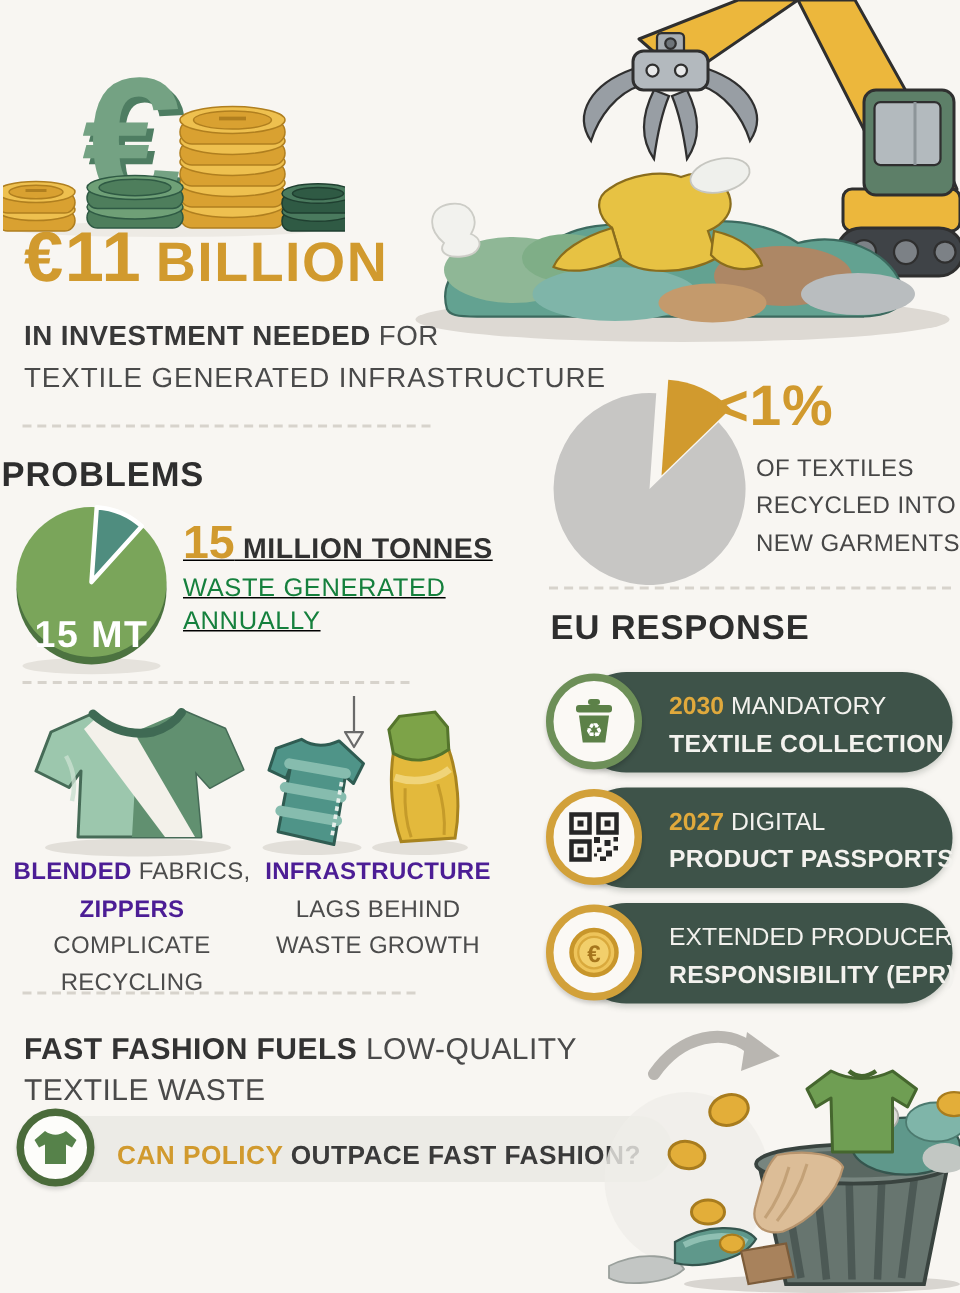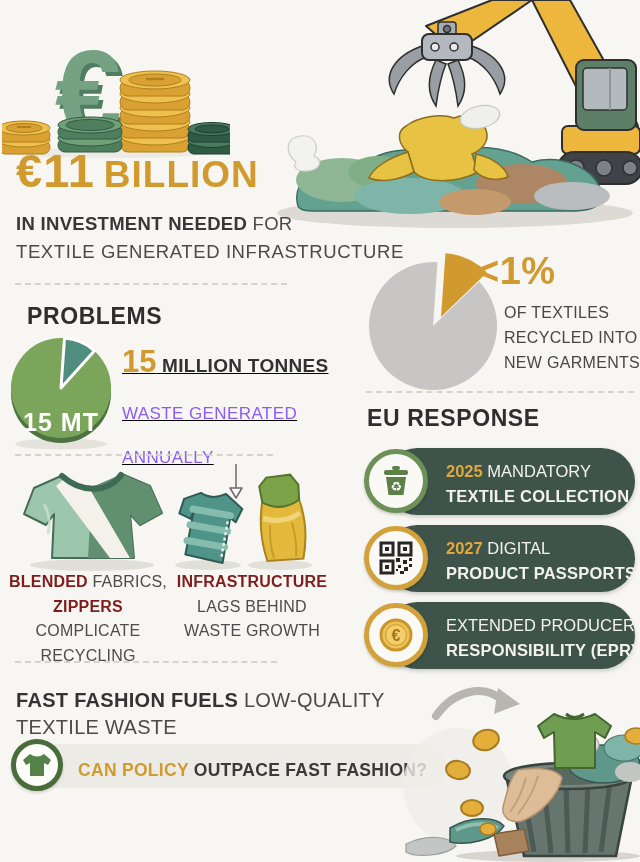--- a/index.html
+++ b/index.html
@@ -18,29 +18,29 @@
 
   .dashed{border-top:2px dashed #d7d3cc;height:0;}
 
   .section-title{font-size:23px;font-weight:800;color:#2e2e2e;letter-spacing:.6px;white-space:nowrap;}
 
   
   .stat-block{left:122px;top:344px;text-decoration:underline;}
   .stat-line1{white-space:nowrap;}
   .stat-line1 .num{font-size:31px;font-weight:800;color:#d19a2e;}
   .stat-line1 .rest{font-size:19px;font-weight:800;color:#313131;letter-spacing:.3px;}
-  .stat-sub{font-size:17px;color:#8b5cf6;letter-spacing:.4px;margin-top:24px;}
+  .stat-sub{font-size:17px;color:#15803d;letter-spacing:.4px;margin-top:2px;}
 
   
   .lt1{left:477px;top:250px;font-size:38px;font-weight:800;color:#d19a2e;letter-spacing:.5px;}
   .recycled-lines{left:504px;top:300px;font-size:16px;color:#474747;line-height:25px;letter-spacing:.3px;white-space:nowrap;}
 
   
   .caption{top:570px;text-align:center;font-size:16px;color:#4c4c4c;line-height:24.5px;letter-spacing:.2px;}
-  .caption b{color:#7f1d1d;font-weight:800;}
+  .caption b{color:#4c1d95;font-weight:800;}
   .cap1{left:2px;width:172px;}
   .cap2{left:176px;width:152px;}
 
   
   .pill{left:384px;width:251px;height:67px;background:#3e5349;border-radius:34px;color:#f3f2ee;
         padding:11px 10px 0 62px;box-shadow:0 2px 4px rgba(60,70,60,.25);}
   .pill .l1{font-size:16.5px;line-height:25px;white-space:nowrap;}
   .pill .l1 .year{color:#e0a93c;font-weight:800;}
   .pill .l2{font-size:16.5px;line-height:24px;font-weight:700;white-space:nowrap;letter-spacing:.2px;}
   .pill-circle{position:absolute;left:-20px;top:1px;width:64px;height:64px;border-radius:50%;
@@ -177,21 +177,21 @@
     <path d="M67,78 L113,33.5 A64 64 0 1 1 71.5,14.2 Z" fill="#c7c6c4"></path>
     <path d="M67,78 L71.5,14.2 A64 64 0 0 1 113,33.5 Z" fill="#d19a2e" transform="translate(8,-9)"></path>
   </svg>
   <div class="abs lt1">&lt;1%</div>
   <div class="abs recycled-lines">
     <div>OF TEXTILES</div>
     <div>RECYCLED INTO</div>
     <div>NEW GARMENTS</div>
   </div>
 
-  <div class="abs section-title" style="left:27px;top:303px;">PROBLEMS</div>
+  <div class="abs section-title" style="left:1px;top:303px;">PROBLEMS</div>
 
   <svg class="abs" style="left:4px;top:336px;" width="115" height="114" viewBox="0 0 115 114">
     <ellipse cx="57" cy="108" rx="46" ry="5.5" fill="#e5e2dc"></ellipse>
     <circle cx="57" cy="57" r="50" fill="#4c7340"></circle>
     <circle cx="57" cy="52" r="50" fill="#7aa55a"></circle>
     <path d="M57,52 L60.5,2.1 A50 50 0 0 1 90.5,14.8 Z" fill="#4f8d7f" stroke="#ffffff" stroke-width="3" stroke-linejoin="round"></path>
     <text x="57" y="95" text-anchor="middle" font-size="25" font-weight="bold" fill="#ffffff" letter-spacing="1">15 MT</text>
   </svg>
 
   <div class="abs stat-block">
@@ -250,21 +250,21 @@
 
   <div class="abs pill" style="top:448px;">
     <div class="pill-circle ring-green">
       <svg width="38" height="38" viewBox="0 0 38 38">
         <rect x="7" y="8" width="24" height="5" rx="2" fill="#5c8148"></rect>
         <rect x="15" y="4" width="8" height="4" rx="2" fill="#5c8148"></rect>
         <path d="M9,15 L11.5,33 L26.5,33 L29,15 Z" fill="#5c8148"></path>
         <text x="19" y="29" text-anchor="middle" font-size="13" fill="#ffffff">♻</text>
       </svg>
     </div>
-    <div class="l1"><span class="year">2025</span><span> MANDATORY</span></div>
+    <div class="l1"><span class="year">2030</span><span> MANDATORY</span></div>
     <div class="l2">TEXTILE COLLECTION</div>
   </div>
 
   <div class="abs pill" style="top:525px;">
     <div class="pill-circle ring-gold">
       <svg width="34" height="34" viewBox="0 0 34 34">
         <g fill="none" stroke="#262626" stroke-width="3">
           <rect x="2" y="2" width="12" height="12"></rect>
             <rect x="20" y="2" width="12" height="12"></rect>
             <rect x="2" y="20" width="12" height="12"></rect>

